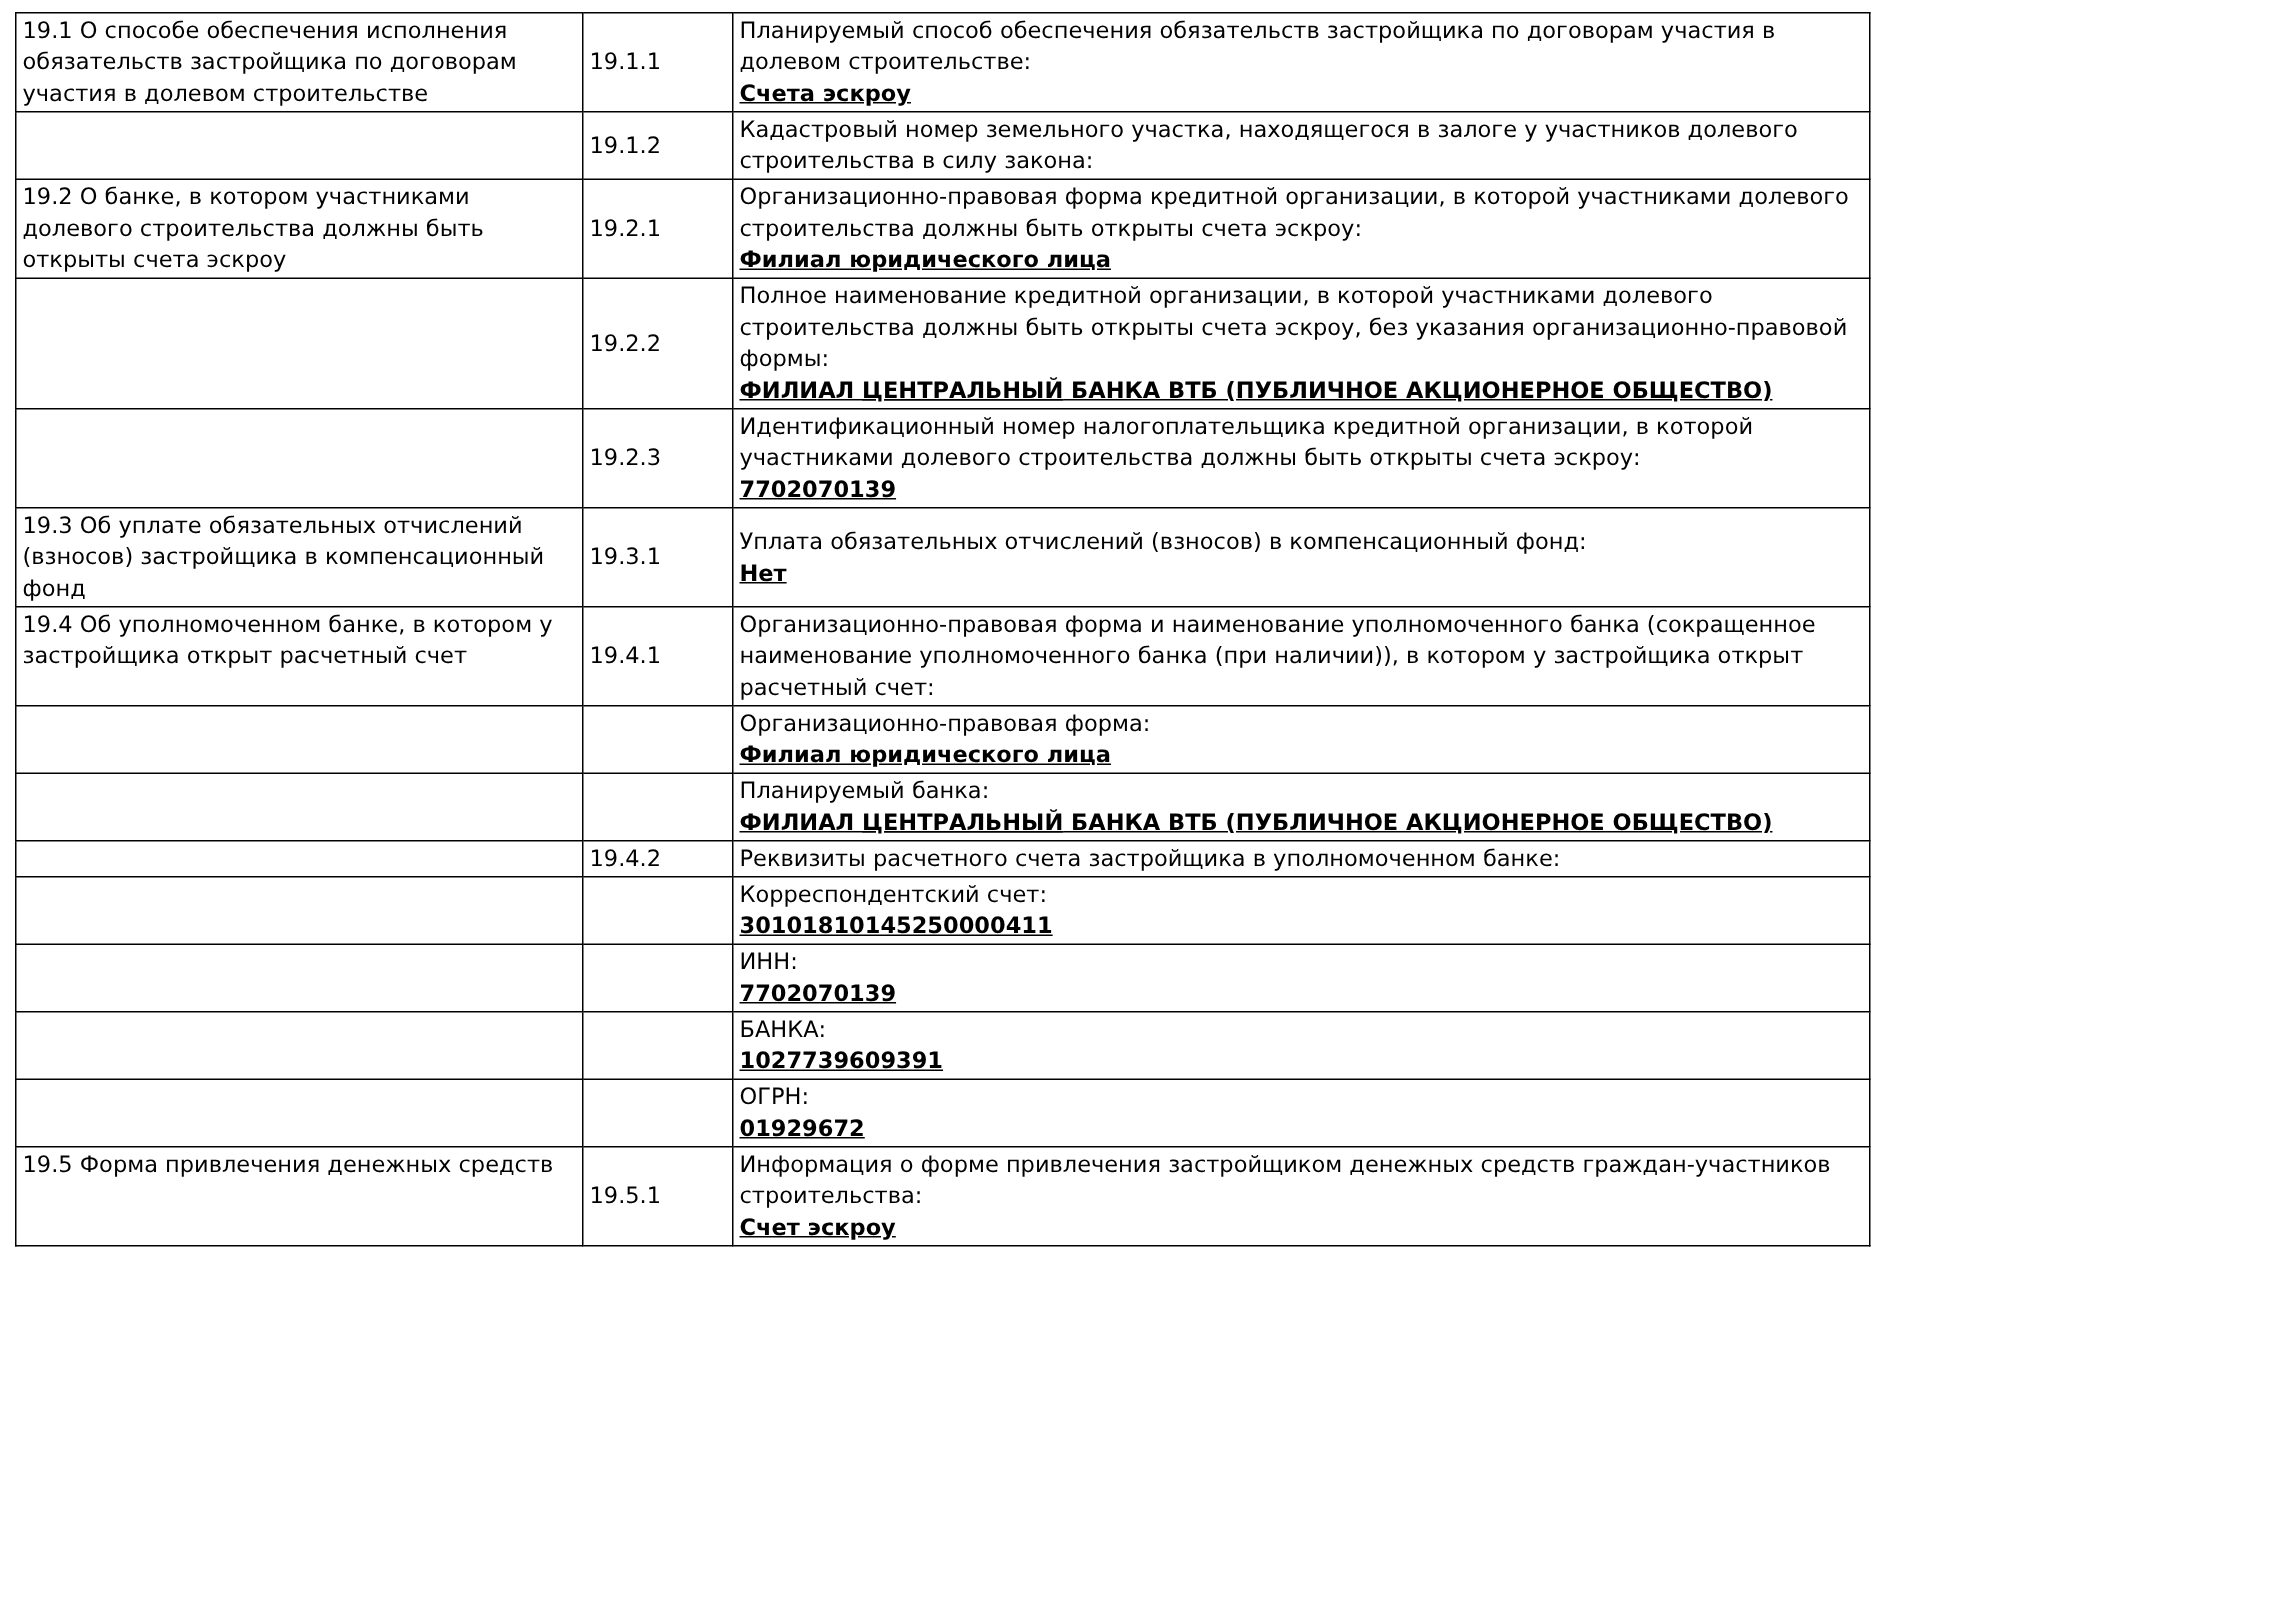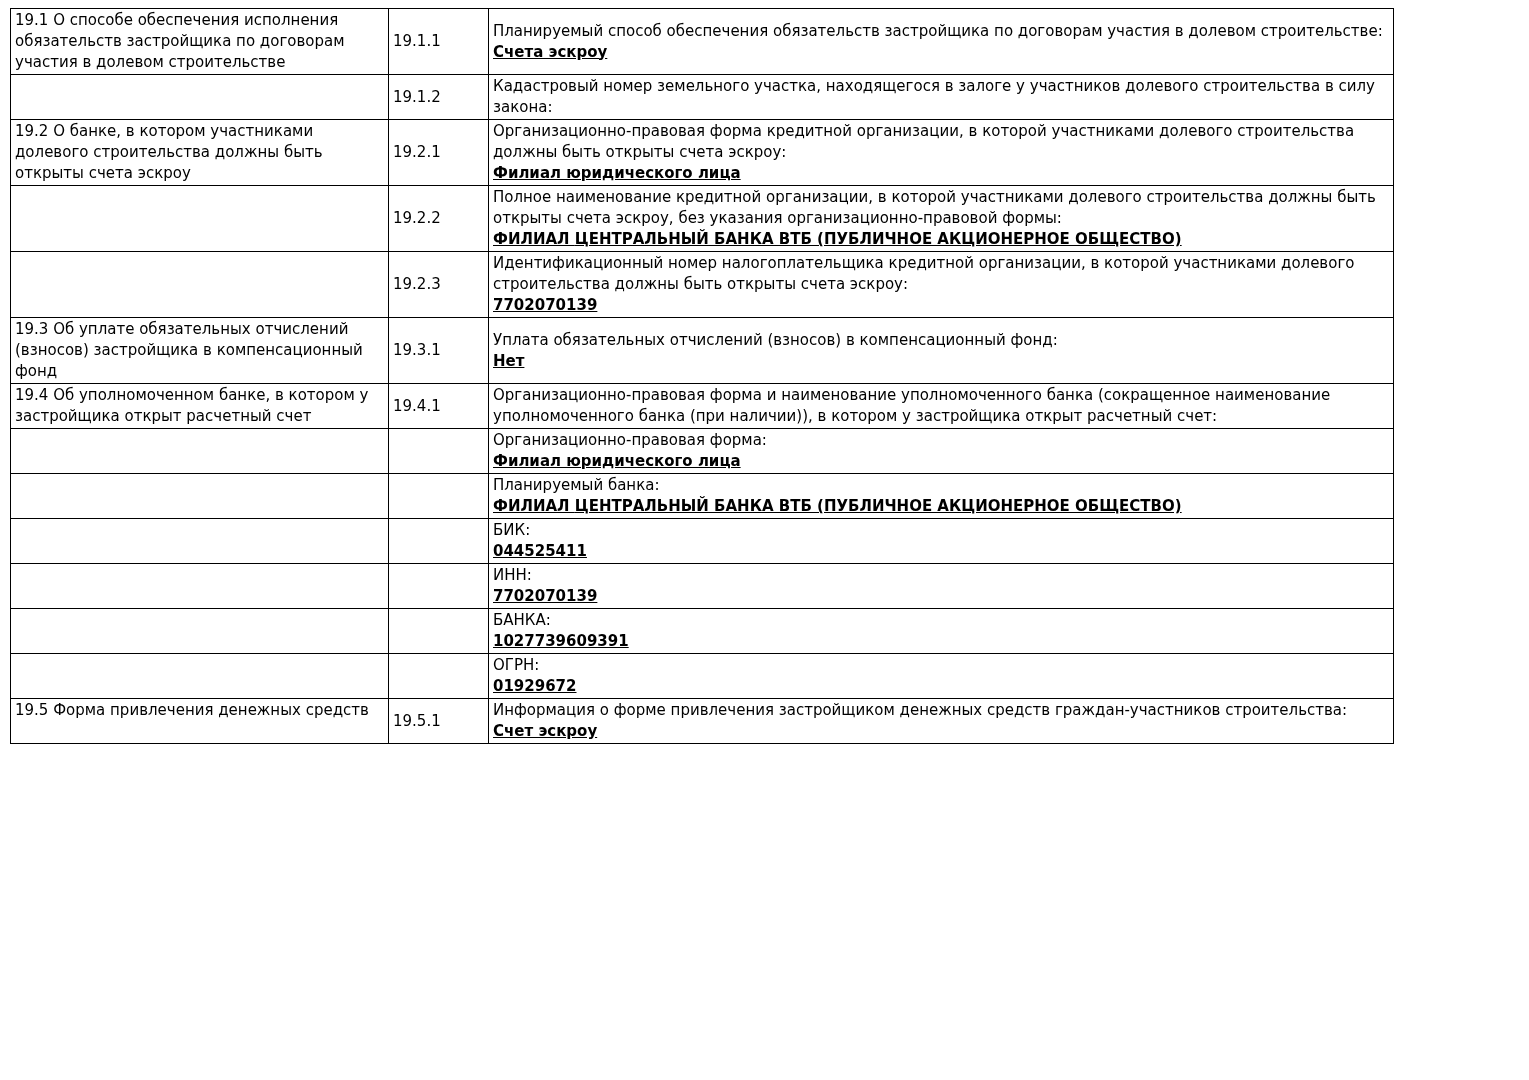--- a/index.html
+++ b/index.html
@@ -11,21 +11,21 @@
     width: 1529px;
     height: 1080px;
     font-family: "DejaVu Sans", "Liberation Sans", sans-serif;
     color: #000000;
     overflow: hidden;
   }
   table.decl {
     border-collapse: collapse;
     table-layout: fixed;
     margin: 8px 0 0 10px;
-    width: 1384px;
+    width: 1237px;
   }
   table.decl td {
     border: 1px solid #000000;
     font-size: 15px;
     line-height: 21px;
     padding: 1px 4px;
     overflow: hidden;
     word-wrap: break-word;
   }
   td.section-cell {
@@ -122,24 +122,31 @@
       <tr>
         <td class="section-cell"></td>
         <td class="code-cell"></td>
         <td class="content-cell">
           <div class="field-label">Планируемый банка:</div>
           <div class="field-value"><span>ФИЛИАЛ </span><u>ЦЕНТРАЛЬНЫЙ</u><span> БАНКА ВТБ (ПУБЛИЧНОЕ АКЦИОНЕРНОЕ ОБЩЕСТВО)</span></div>
         </td>
       </tr>
       <tr>
         <td class="section-cell"></td>
+        <td class="code-cell">19.4.2</td>
+        <td class="content-cell">
+          <div class="field-label">Реквизиты расчетного счета застройщика в уполномоченном банке:</div>
+        </td>
+      </tr>
+      <tr>
+        <td class="section-cell"></td>
         <td class="code-cell"></td>
         <td class="content-cell">
-          <div class="field-label">БИК:</div>
-          <div class="field-value">044525411</div>
+          <div class="field-label">Корреспондентский счет:</div>
+          <div class="field-value">30101810145250000411</div>
         </td>
       </tr>
       <tr>
         <td class="section-cell"></td>
         <td class="code-cell"></td>
         <td class="content-cell">
           <div class="field-label">ИНН:</div>
           <div class="field-value">7702070139</div>
         </td>
       </tr>

